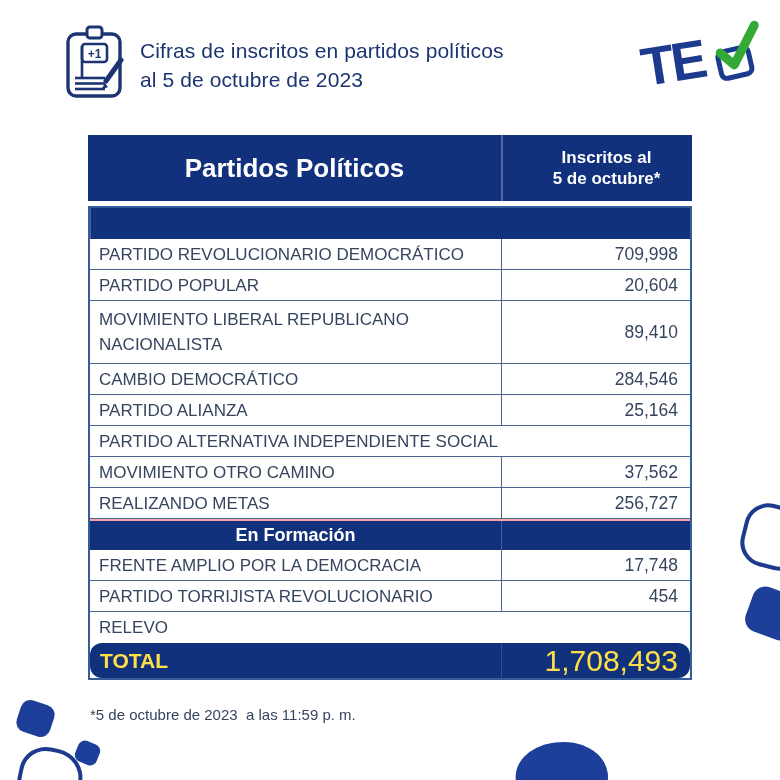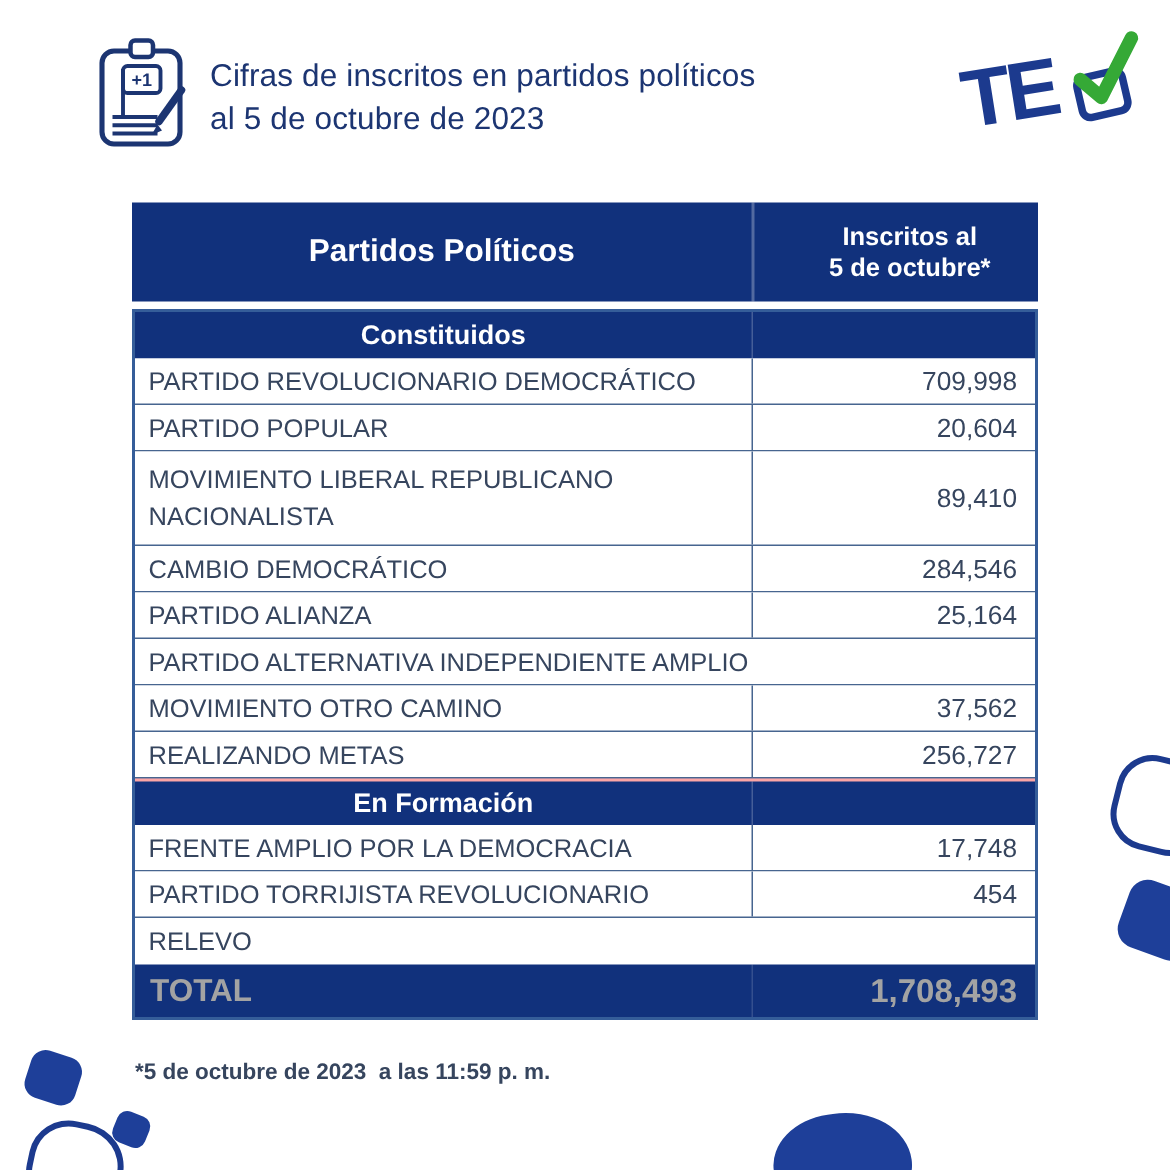--- a/index.html
+++ b/index.html
@@ -23,40 +23,40 @@
   .logo{position:absolute;left:642px;top:26px;width:120px;height:80px;transform:rotate(-9deg);}
   .logo-text{font-size:54px;font-weight:bold;letter-spacing:-3px;color:var(--logo);line-height:64px;}
   .logo-box{position:absolute;left:75px;top:26px;width:36px;height:32px;border:5px solid var(--logo);
     border-radius:8px;background:#fff;transform:rotate(-4deg);}
   .logo-check{position:absolute;left:72px;top:2px;width:52px;height:52px;}
 
   
   .tbl{position:absolute;left:88px;top:135px;width:604px;color:var(--rowtext);}
   .thead{display:flex;height:66px;background:var(--blue);color:#fff;}
   .thead .c1{flex:0 0 413px;display:flex;align-items:center;justify-content:center;
-    font-size:21px;font-weight:bold;}
+    font-size:26px;font-weight:bold;}
   .thead .c2{flex:1;display:flex;align-items:center;justify-content:center;text-align:center;
     font-size:17px;font-weight:bold;line-height:21px;white-space:pre-line;
     border-left:2px solid rgba(255,255,255,.28);padding-left:18px;}
   .tbody{margin-top:5px;border:2px solid #355d99;}
   .tr{display:flex;align-items:center;height:31px;background:#fff;}
   .tr.data{border-bottom:1.5px solid var(--line);}
   .tr.tall{height:63px;}
   .tr .name{flex:0 0 411px;padding-left:9px;font-size:17px;white-space:pre-line;line-height:25px;}
   .tr .num{flex:1;align-self:stretch;display:flex;align-items:center;justify-content:flex-end;
     padding-right:12px;font-size:17.5px;border-left:1.5px solid var(--line);}
   .tr.band{height:31px;background:var(--blue);color:#fff;border-top:2px solid #fca5a5;}
   .tr.band .name{display:flex;justify-content:center;padding-left:0;font-size:18px;font-weight:bold;}
   .tr.band .num{border-left:1.5px solid rgba(255,255,255,.22);}
   .tr.band.first{border-top:none;}
-  .tr.total{height:35px;background:var(--blue);color:#a3a3a3;}
+  .tr.total{height:35px;background:var(--blue);color:#fde047;border-radius:12px;}
   .tr.total .name{font-size:21px;font-weight:bold;padding-left:10px;}
-  .tr.total .num{font-size:22px;font-weight:bold;border-left:1.5px solid rgba(255,255,255,.15);padding-left:32px;}
+  .tr.total .num{font-size:30px;font-weight:normal;border-left:1.5px solid rgba(255,255,255,.15);padding-left:32px;}
 
-  .footnote{position:absolute;left:90px;top:706px;font-size:15px;color:var(--rowtext);white-space:pre;font-weight:bold;}
+  .footnote{position:absolute;left:90px;top:706px;font-size:15px;color:var(--rowtext);white-space:pre;}
 
   
   .deco{position:absolute;}
   .deco.fill{background:var(--decofill);}
   .deco.stroke{border:4px solid var(--logo);background:transparent;}
   .d1{left:18px;top:702px;width:35px;height:33px;border-radius:10px;transform:rotate(18deg);}
   .d2{left:18px;top:748px;width:64px;height:62px;border-radius:42% 46% 40% 44%;transform:rotate(12deg);}
   .d3{left:76px;top:742px;width:23px;height:22px;border-radius:7px;transform:rotate(22deg);}
   .d4{left:516px;top:742px;width:92px;height:72px;border-radius:46% 54% 50% 50%;transform:rotate(-8deg);}
   .d5{left:742px;top:505px;width:64px;height:64px;border-radius:38%;transform:rotate(14deg);}
@@ -94,21 +94,20 @@
   <div class="tbl">
     <div class="thead">
       <div class="c1">Partidos Políticos</div>
       <div class="c2">Inscritos al
 5 de octubre*</div>
     </div>
 
     <div class="tbody">
 
       <div class="tr band first">
-        <div class="name">Constituidos</div>
         <div class="num"></div>
       </div>
 
       <div class="tr data">
         <div class="name">PARTIDO REVOLUCIONARIO DEMOCRÁTICO</div>
         <div class="num">709,998</div>
       </div>
       <div class="tr data">
         <div class="name">PARTIDO POPULAR</div>
         <div class="num">20,604</div>
@@ -120,21 +119,21 @@
       </div>
       <div class="tr data">
         <div class="name">CAMBIO DEMOCRÁTICO</div>
         <div class="num">284,546</div>
       </div>
       <div class="tr data">
         <div class="name">PARTIDO ALIANZA</div>
         <div class="num">25,164</div>
       </div>
       <div class="tr data">
-        <div class="name">PARTIDO ALTERNATIVA INDEPENDIENTE AMPLIO</div>
+        <div class="name">PARTIDO ALTERNATIVA INDEPENDIENTE SOCIAL</div>
       </div>
       <div class="tr data">
         <div class="name">MOVIMIENTO OTRO CAMINO</div>
         <div class="num">37,562</div>
       </div>
       <div class="tr data">
         <div class="name">REALIZANDO METAS</div>
         <div class="num">256,727</div>
       </div>
 

